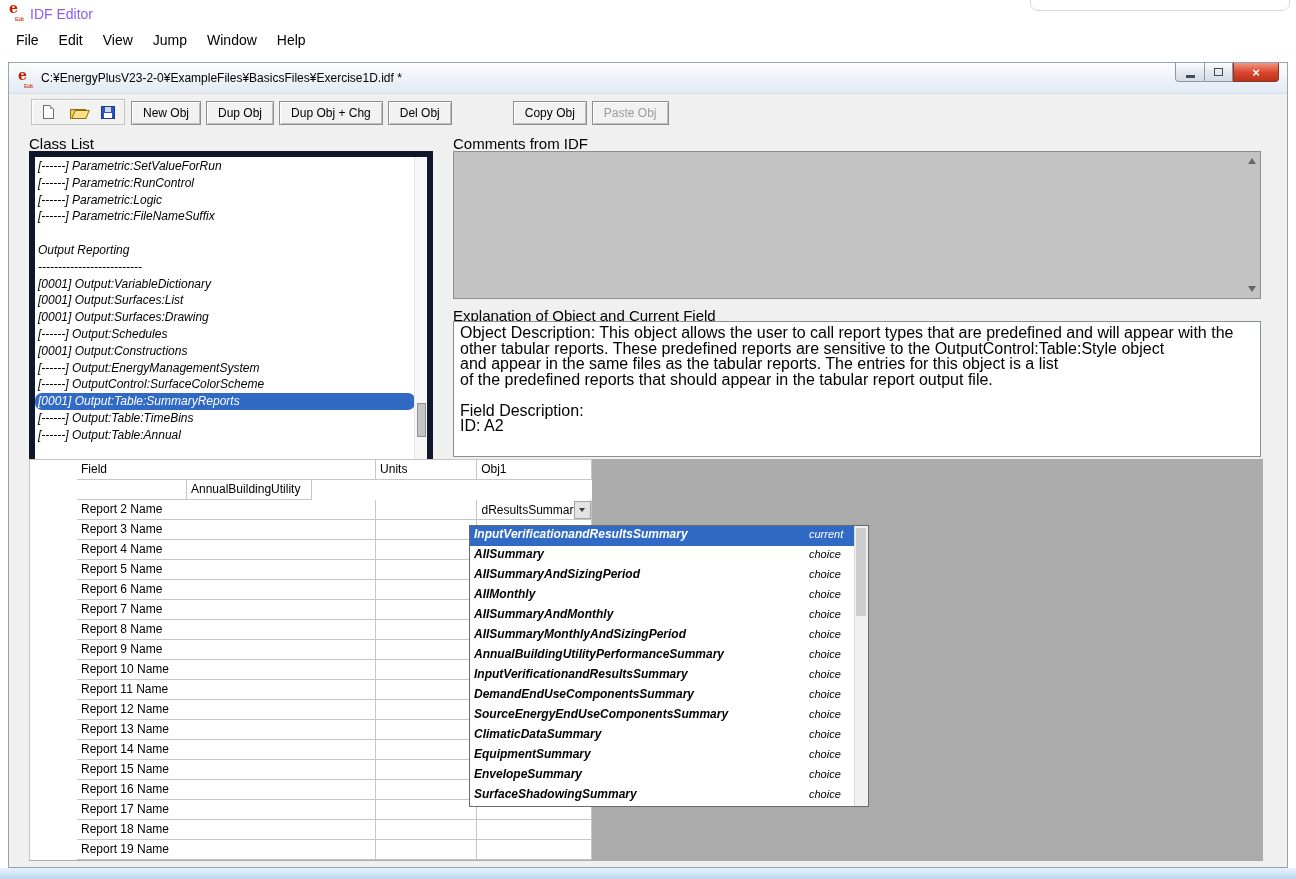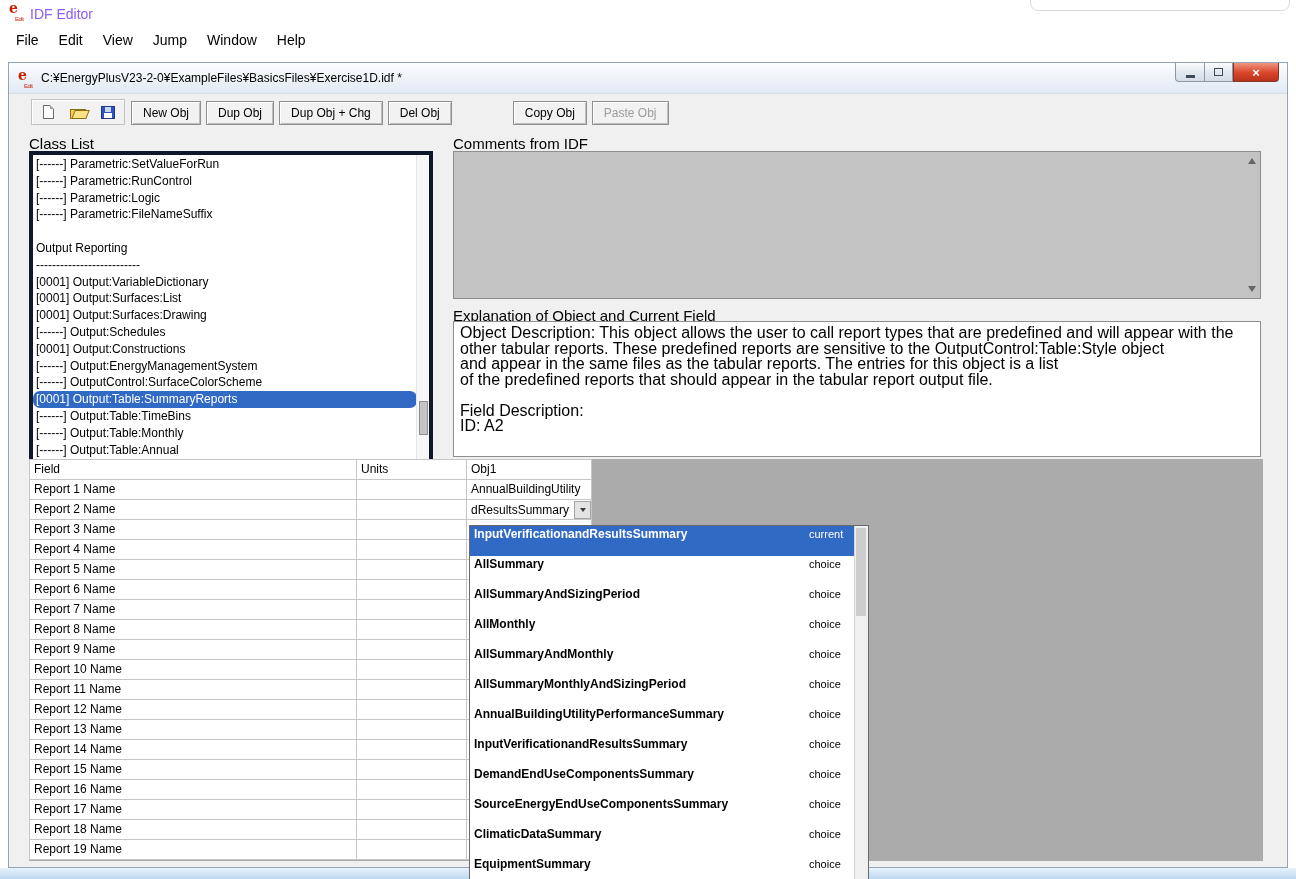--- a/index.html
+++ b/index.html
@@ -67,21 +67,21 @@
   .tb-btn.disabled{color:#9c9c9c;}
 
   
   .panel-label{position:absolute;font-size:15px;color:#000;}
   .lbl-class{left:20px;top:72px;}
   .lbl-comments{left:444px;top:72px;}
   .lbl-explanation{left:444px;top:244px;}
 
   
   .class-list{position:absolute;left:20px;top:88px;width:404px;height:372px;background:#fff;
-    border:4px solid #0f172a;box-sizing:border-box;overflow:hidden;}
+    border:6px solid #0f172a;box-sizing:border-box;overflow:hidden;font-style:italic;}
   .cl-items{position:absolute;left:0;top:1px;right:12px;}
   .cl-item{height:16.8px;line-height:16.8px;font-size:12px;padding-left:3px;white-space:pre;color:#000;cursor:default;}
   .cl-item.selected{background:var(--selection-blue,#316ac5);color:#fff;border-radius:7px;}
   .cl-scrollbar{position:absolute;right:0;top:0;bottom:0;width:12px;background:#f7f7f7;border-left:1px solid #e6e6e6;}
   .cl-thumb{position:absolute;left:2px;top:246px;width:7px;height:32px;background:#c4c4c4;border:1px solid #8f8f8f;}
 
   
   .comments-box{position:absolute;left:444px;top:88px;width:808px;height:148px;
     background:var(--comments-gray,#c3c3c3);border:1px solid #8a8f94;box-sizing:border-box;}
   .comments-scroll{position:absolute;right:0;top:0;bottom:0;width:17px;}
@@ -92,39 +92,39 @@
 
   
   .explanation-box{position:absolute;left:444px;top:258px;width:808px;height:136px;background:#fff;
     border:1px solid #8a8f94;box-sizing:border-box;padding:3px 6px;overflow:hidden;}
   .exp-line{font-size:16px;line-height:15.5px;white-space:pre;color:#000;}
 
   
   .grid{position:absolute;left:20px;top:396px;width:1234px;height:402px;
     background:var(--grid-background-gray,#ababab);box-sizing:border-box;overflow:hidden;}
   .grid-table{position:absolute;left:0;top:0;width:563px;background:#fff;
-    border-left:1px solid #c6c6c6;border-top:1px solid #c6c6c6;box-sizing:border-box;}
+    border-left:1px solid #c6c6c6;border-top:1px solid #c6c6c6;box-sizing:border-box;padding-left:47px;}
   .grid-row{display:flex;height:20px;}
   .cell{box-sizing:border-box;border-right:1px solid #c6c6c6;border-bottom:1px solid #c6c6c6;
     font-size:12px;padding:2px 4px;background:#fff;overflow:hidden;white-space:nowrap;color:#000;}
   .field-cell{width:327px;}
   .units-cell{width:110px;}
   .obj-cell{width:125px;position:relative;}
   .obj-cell.combo{display:flex;align-items:center;padding:0 0 0 4px;}
   .combo-text{flex:1;overflow:hidden;font-size:12px;}
   .combo-btn{width:17px;height:18px;margin-right:0;background:#e3e3e3;border:1px solid #a5a5a5;
     box-sizing:border-box;display:flex;align-items:center;justify-content:center;}
   .combo-arrow{width:0;height:0;border-left:3.5px solid transparent;border-right:3.5px solid transparent;
     border-top:4px solid #3c3c3c;}
 
   
   .dropdown{position:absolute;left:460px;top:462px;width:400px;background:#fff;
     border:1px solid #6a6a6a;box-sizing:border-box;z-index:10;}
   .dd-items{margin-right:13px;}
-  .dd-item{display:flex;height:30px;line-height:16.5px;cursor:default;}
+  .dd-item{display:flex;height:20px;line-height:16.5px;cursor:default;font-style:italic;}
   .dd-name{flex:1;font-weight:bold;font-size:12px;padding-left:4px;white-space:nowrap;overflow:hidden;color:#000;}
   .dd-status{width:46px;font-size:11px;color:#000;font-weight:normal;}
   .dd-item.selected{background:var(--selection-blue,#316ac5);}
   .dd-item.selected .dd-name,.dd-item.selected .dd-status{color:#fff;}
   .dd-scrollbar{position:absolute;right:0;top:0;bottom:0;width:13px;background:#f0f0f0;border-left:1px solid #d6d6d6;}
   .dd-thumb{position:absolute;left:1px;top:2px;width:10px;height:88px;background:#cdcdcd;}
 
   
   .bottom-frame{position:absolute;left:0;right:0;top:868px;height:11px;
     background:linear-gradient(#e9f2fb,var(--window-frame-blue,#cfe3f6) 60%,#bcd7ef);}
@@ -213,21 +213,20 @@
           <div class="cl-item">--------------------------</div>
           <div class="cl-item">[0001] Output:VariableDictionary</div>
           <div class="cl-item">[0001] Output:Surfaces:List</div>
           <div class="cl-item">[0001] Output:Surfaces:Drawing</div>
           <div class="cl-item">[------] Output:Schedules</div>
           <div class="cl-item">[0001] Output:Constructions</div>
           <div class="cl-item">[------] Output:EnergyManagementSystem</div>
           <div class="cl-item">[------] OutputControl:SurfaceColorScheme</div>
           <div class="cl-item selected">[0001] Output:Table:SummaryReports</div>
           <div class="cl-item">[------] Output:Table:TimeBins</div>
-          <div class="cl-item">[------] Output:Table:Monthly</div>
           <div class="cl-item">[------] Output:Table:Annual</div>
         </div>
       <div class="cl-scrollbar">
         <div class="cl-thumb"></div>
       </div>
     </div>
 
     <div class="panel-label lbl-comments">Comments from IDF</div>
     <div class="comments-box">
       <div class="comments-scroll">
@@ -249,21 +248,20 @@
 
     <div class="grid">
       <div class="grid-table">
         <div class="grid-row header">
           <div class="cell field-cell">Field</div>
           <div class="cell units-cell">Units</div>
           <div class="cell obj-cell">Obj1</div>
         </div>
         <div id="grid-rows">
             <div class="grid-row">
-              <div class="cell field-cell">Report 1 Name</div>
               <div class="cell units-cell"></div>
               <div class="cell obj-cell">AnnualBuildingUtility</div>
             </div>
             <div class="grid-row">
               <div class="cell field-cell">Report 2 Name</div>
               <div class="cell units-cell"></div>
               <div class="cell obj-cell combo">
                 <span class="combo-text">dResultsSummary</span>
                 <span class="combo-btn">
                   <span class="combo-arrow"></span>

